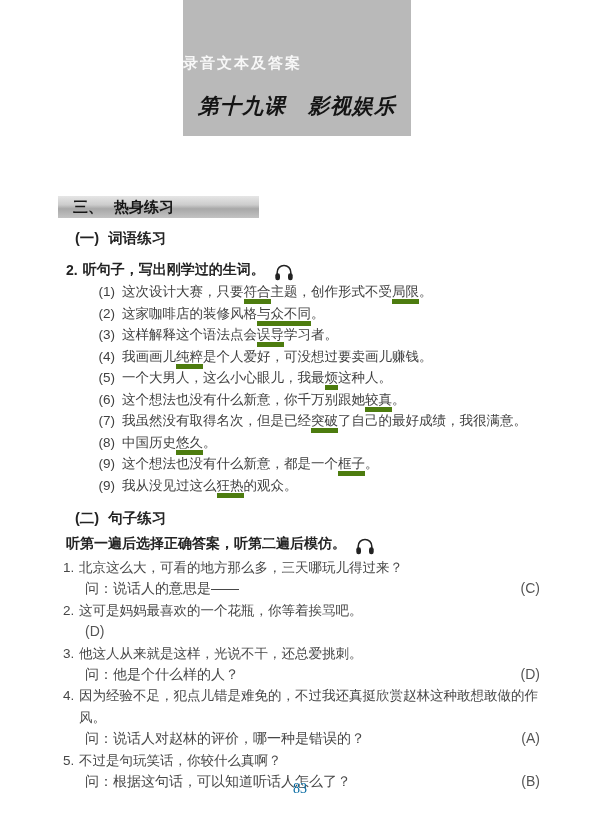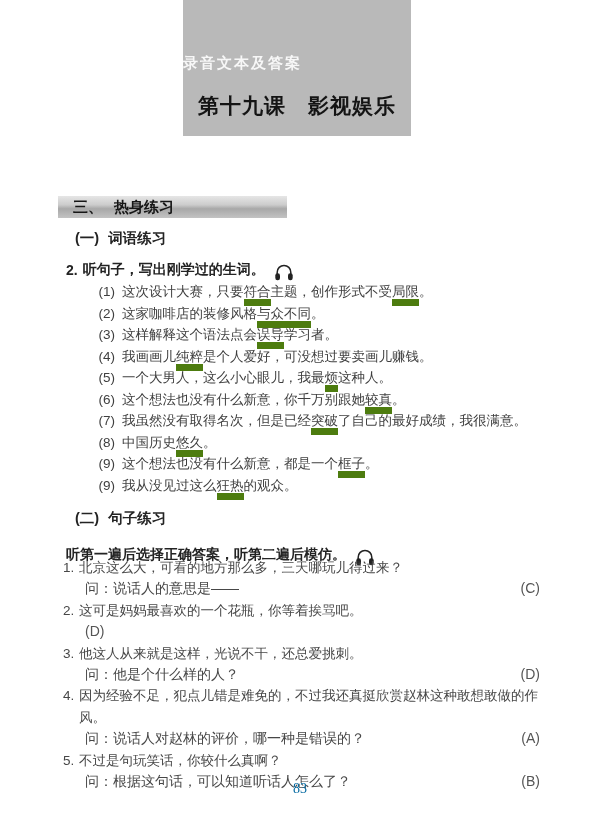--- a/index.html
+++ b/index.html
@@ -6,47 +6,47 @@
   .page{
     position:relative;width:600px;height:836px;background:#fff;
     font-family:"Liberation Sans","DejaVu Sans",sans-serif;overflow:hidden;
   }
 
   
   .banner{position:absolute;left:183px;top:0;width:228px;height:136px;background:var(--banner-bg,#b9b9b9);}
   .banner-subtitle{position:absolute;left:0;right:0;top:54px;
     font-size:15px;font-weight:700;color:var(--banner-subtitle-color,#f7f7f7);letter-spacing:2px;}
   .banner-title{position:absolute;left:0;right:0;top:92px;text-align:center;
-    font-size:21px;font-weight:700;color:#141414;letter-spacing:1px;}
+    font-size:21px;font-weight:700;color:#141414;letter-spacing:1px;font-style:italic;}
 
   
-  .section-bar{position:absolute;left:58px;top:196px;width:229px;height:22px;line-height:22px;
+  .section-bar{position:absolute;left:58px;top:196px;width:201px;height:22px;line-height:22px;
     background:linear-gradient(to bottom,#e6e6e6 0%,#cccccc 40%,#a8a8a8 58%,#c3c3c3 100%);
     font-size:15px;font-weight:700;color:#161616;padding-left:15px;box-sizing:border-box;}
   .section-number{margin-right:11px;}
 
   
   .sub-heading{position:absolute;left:75px;font-size:14.5px;font-weight:700;color:#232323;}
   .sub-heading .prefix{margin-right:9px;}
   #sub1{top:229px;}
   #sub2{top:509px;}
 
   
   .instr{position:absolute;font-size:14px;font-weight:700;color:#232323;display:flex;align-items:center;}
   #instr1{left:66px;top:261px;}
   .in-num{margin-right:5px;}
-  #instr2{left:66px;top:535px;margin-top:11px;}
+  #instr2{left:66px;top:535px;}
   .headphones{margin-left:9px;display:inline-flex;position:relative;top:2px;}
 
   
   .word-list{position:absolute;left:84px;top:281px;width:468px;}
   .w-row{display:flex;line-height:21.5px;font-size:13.5px;color:#3f3f3f;}
   .w-label{width:31px;flex:none;text-align:right;margin-right:7px;}
   .w-text{flex:1;}
-  .u{border-bottom:7px solid #4d7c0f;}
+  .u{border-bottom:5px solid #4d7c0f;}
 
   
   .sentence-list{position:absolute;left:63px;top:557px;width:477px;}
   .s-row{display:flex;line-height:21.4px;font-size:13.5px;color:#474747;}
   .s-num{width:16px;flex:none;}
   .s-text{flex:1;}
   .q-row{display:flex;justify-content:space-between;line-height:21.4px;font-size:14px;color:#474747;padding-left:22px;}
   .q-answer{color:#555555;}
 
   

